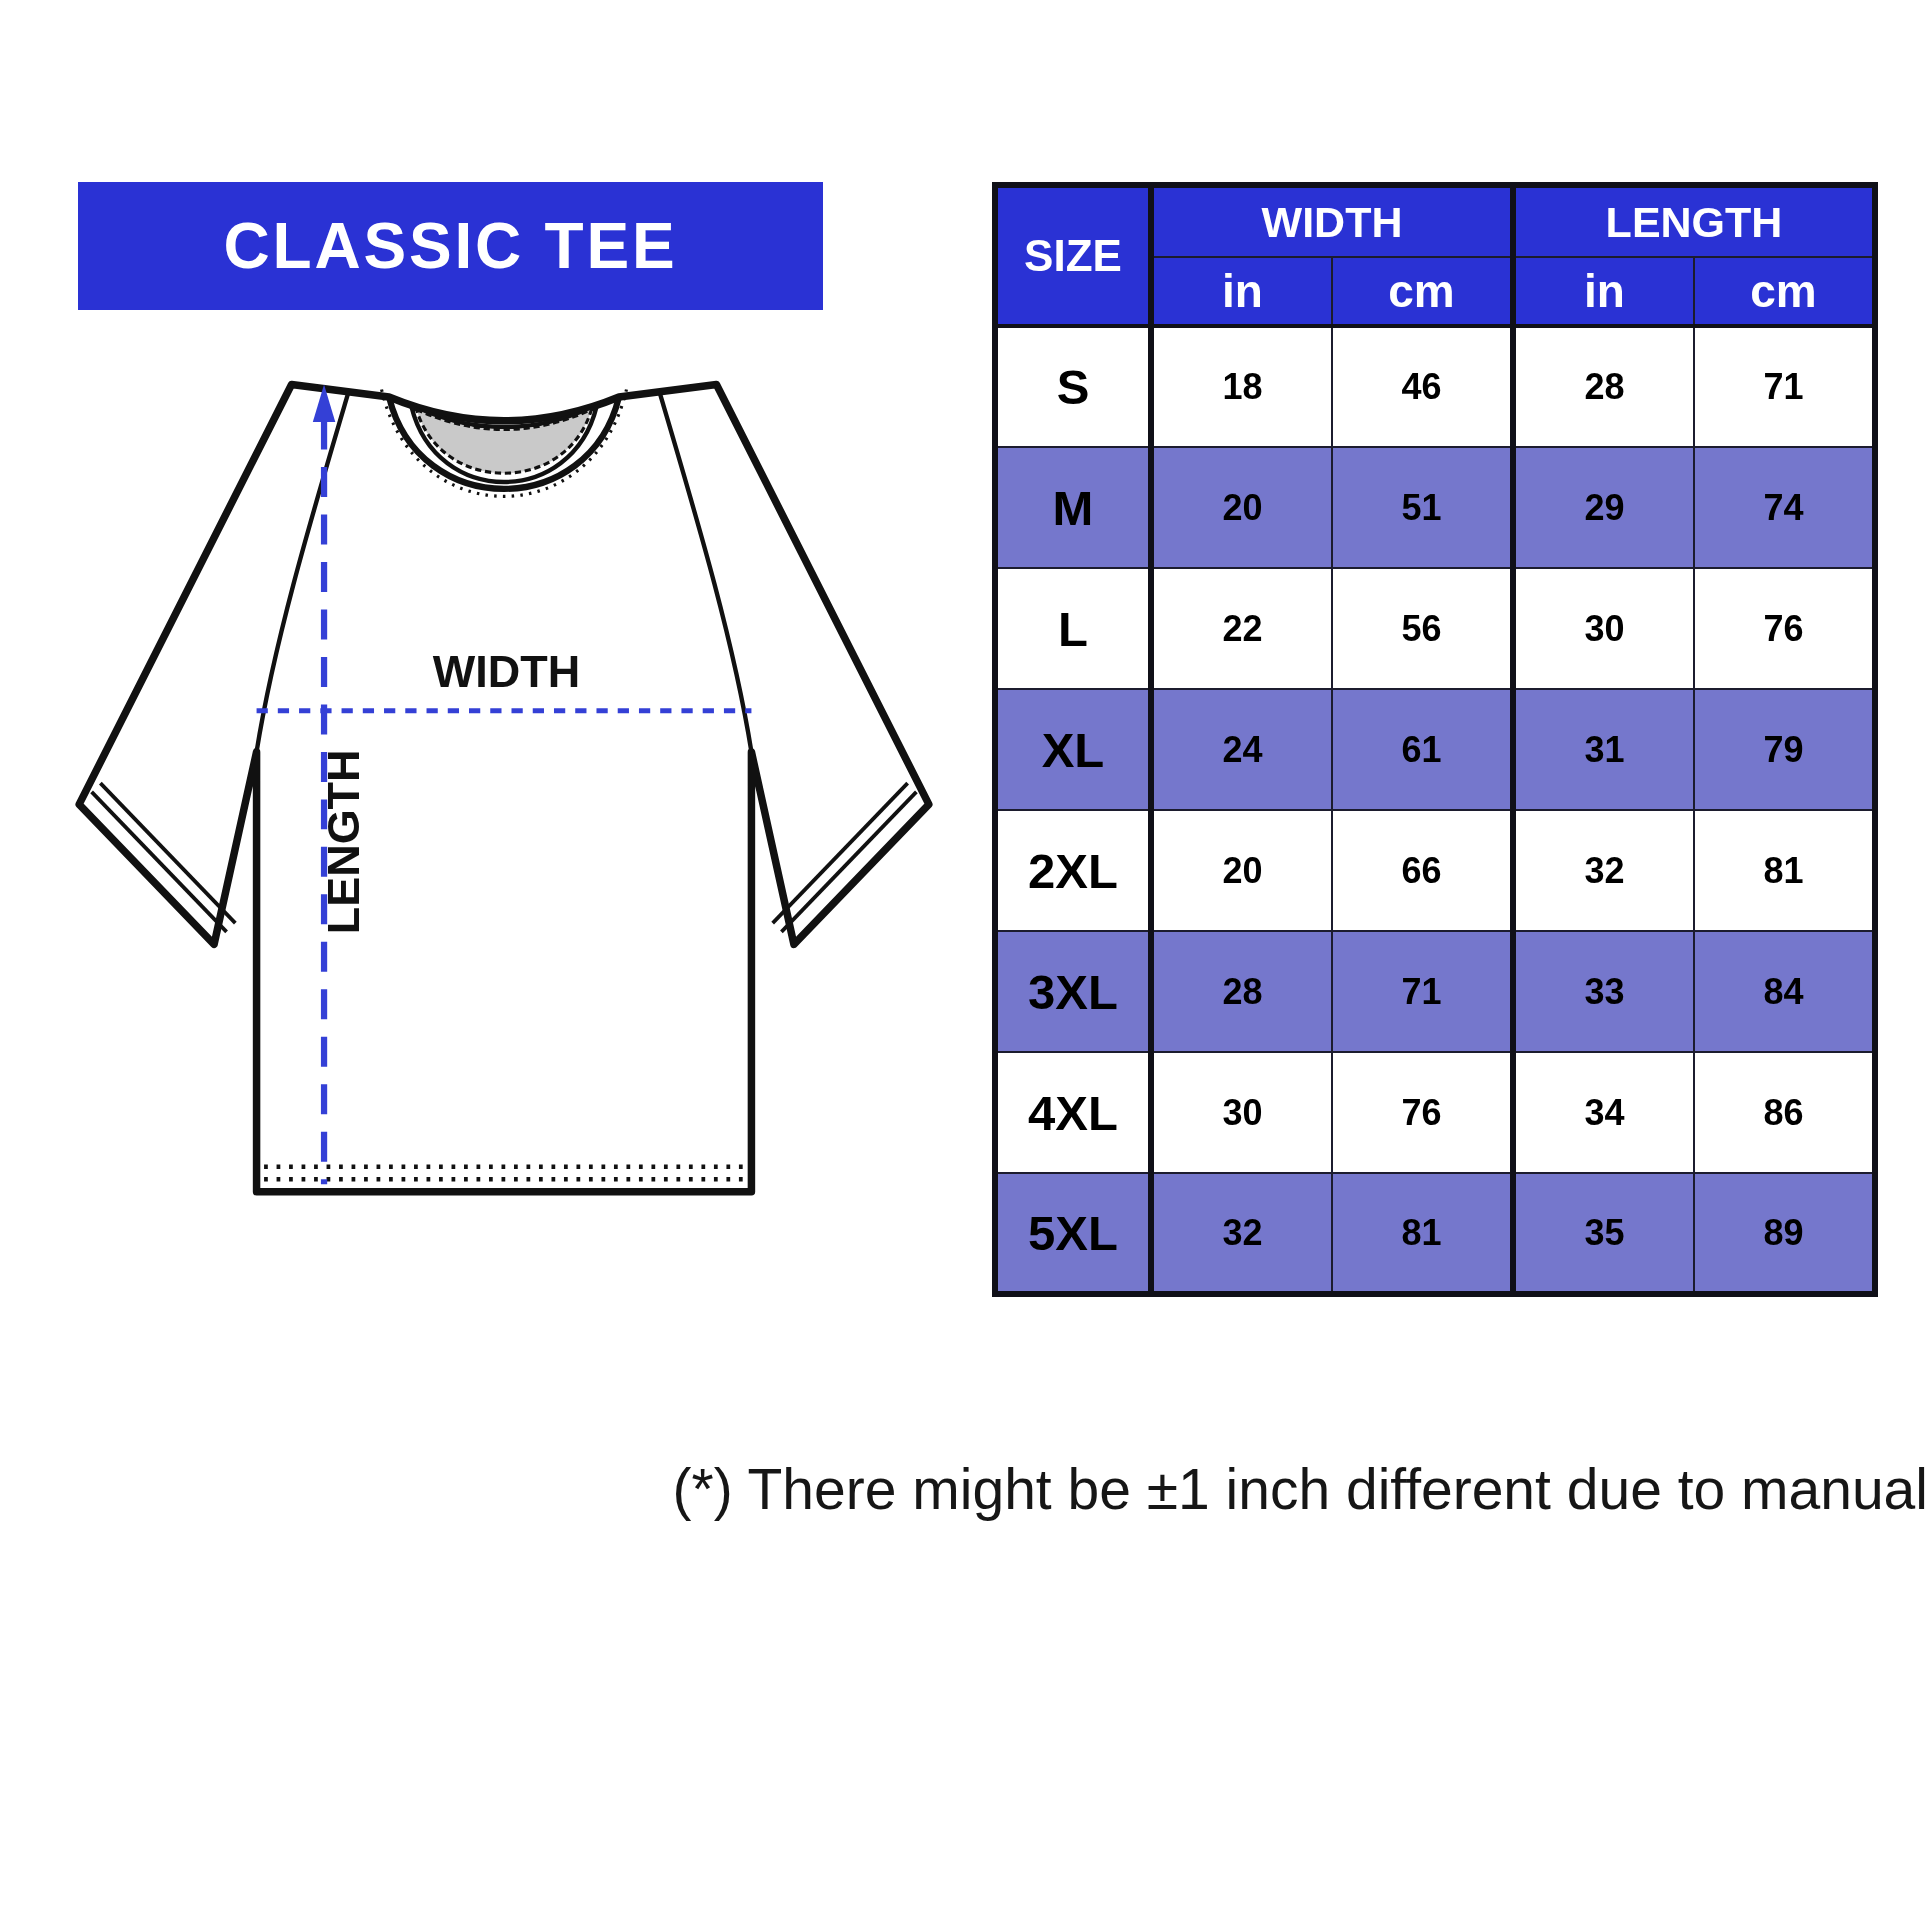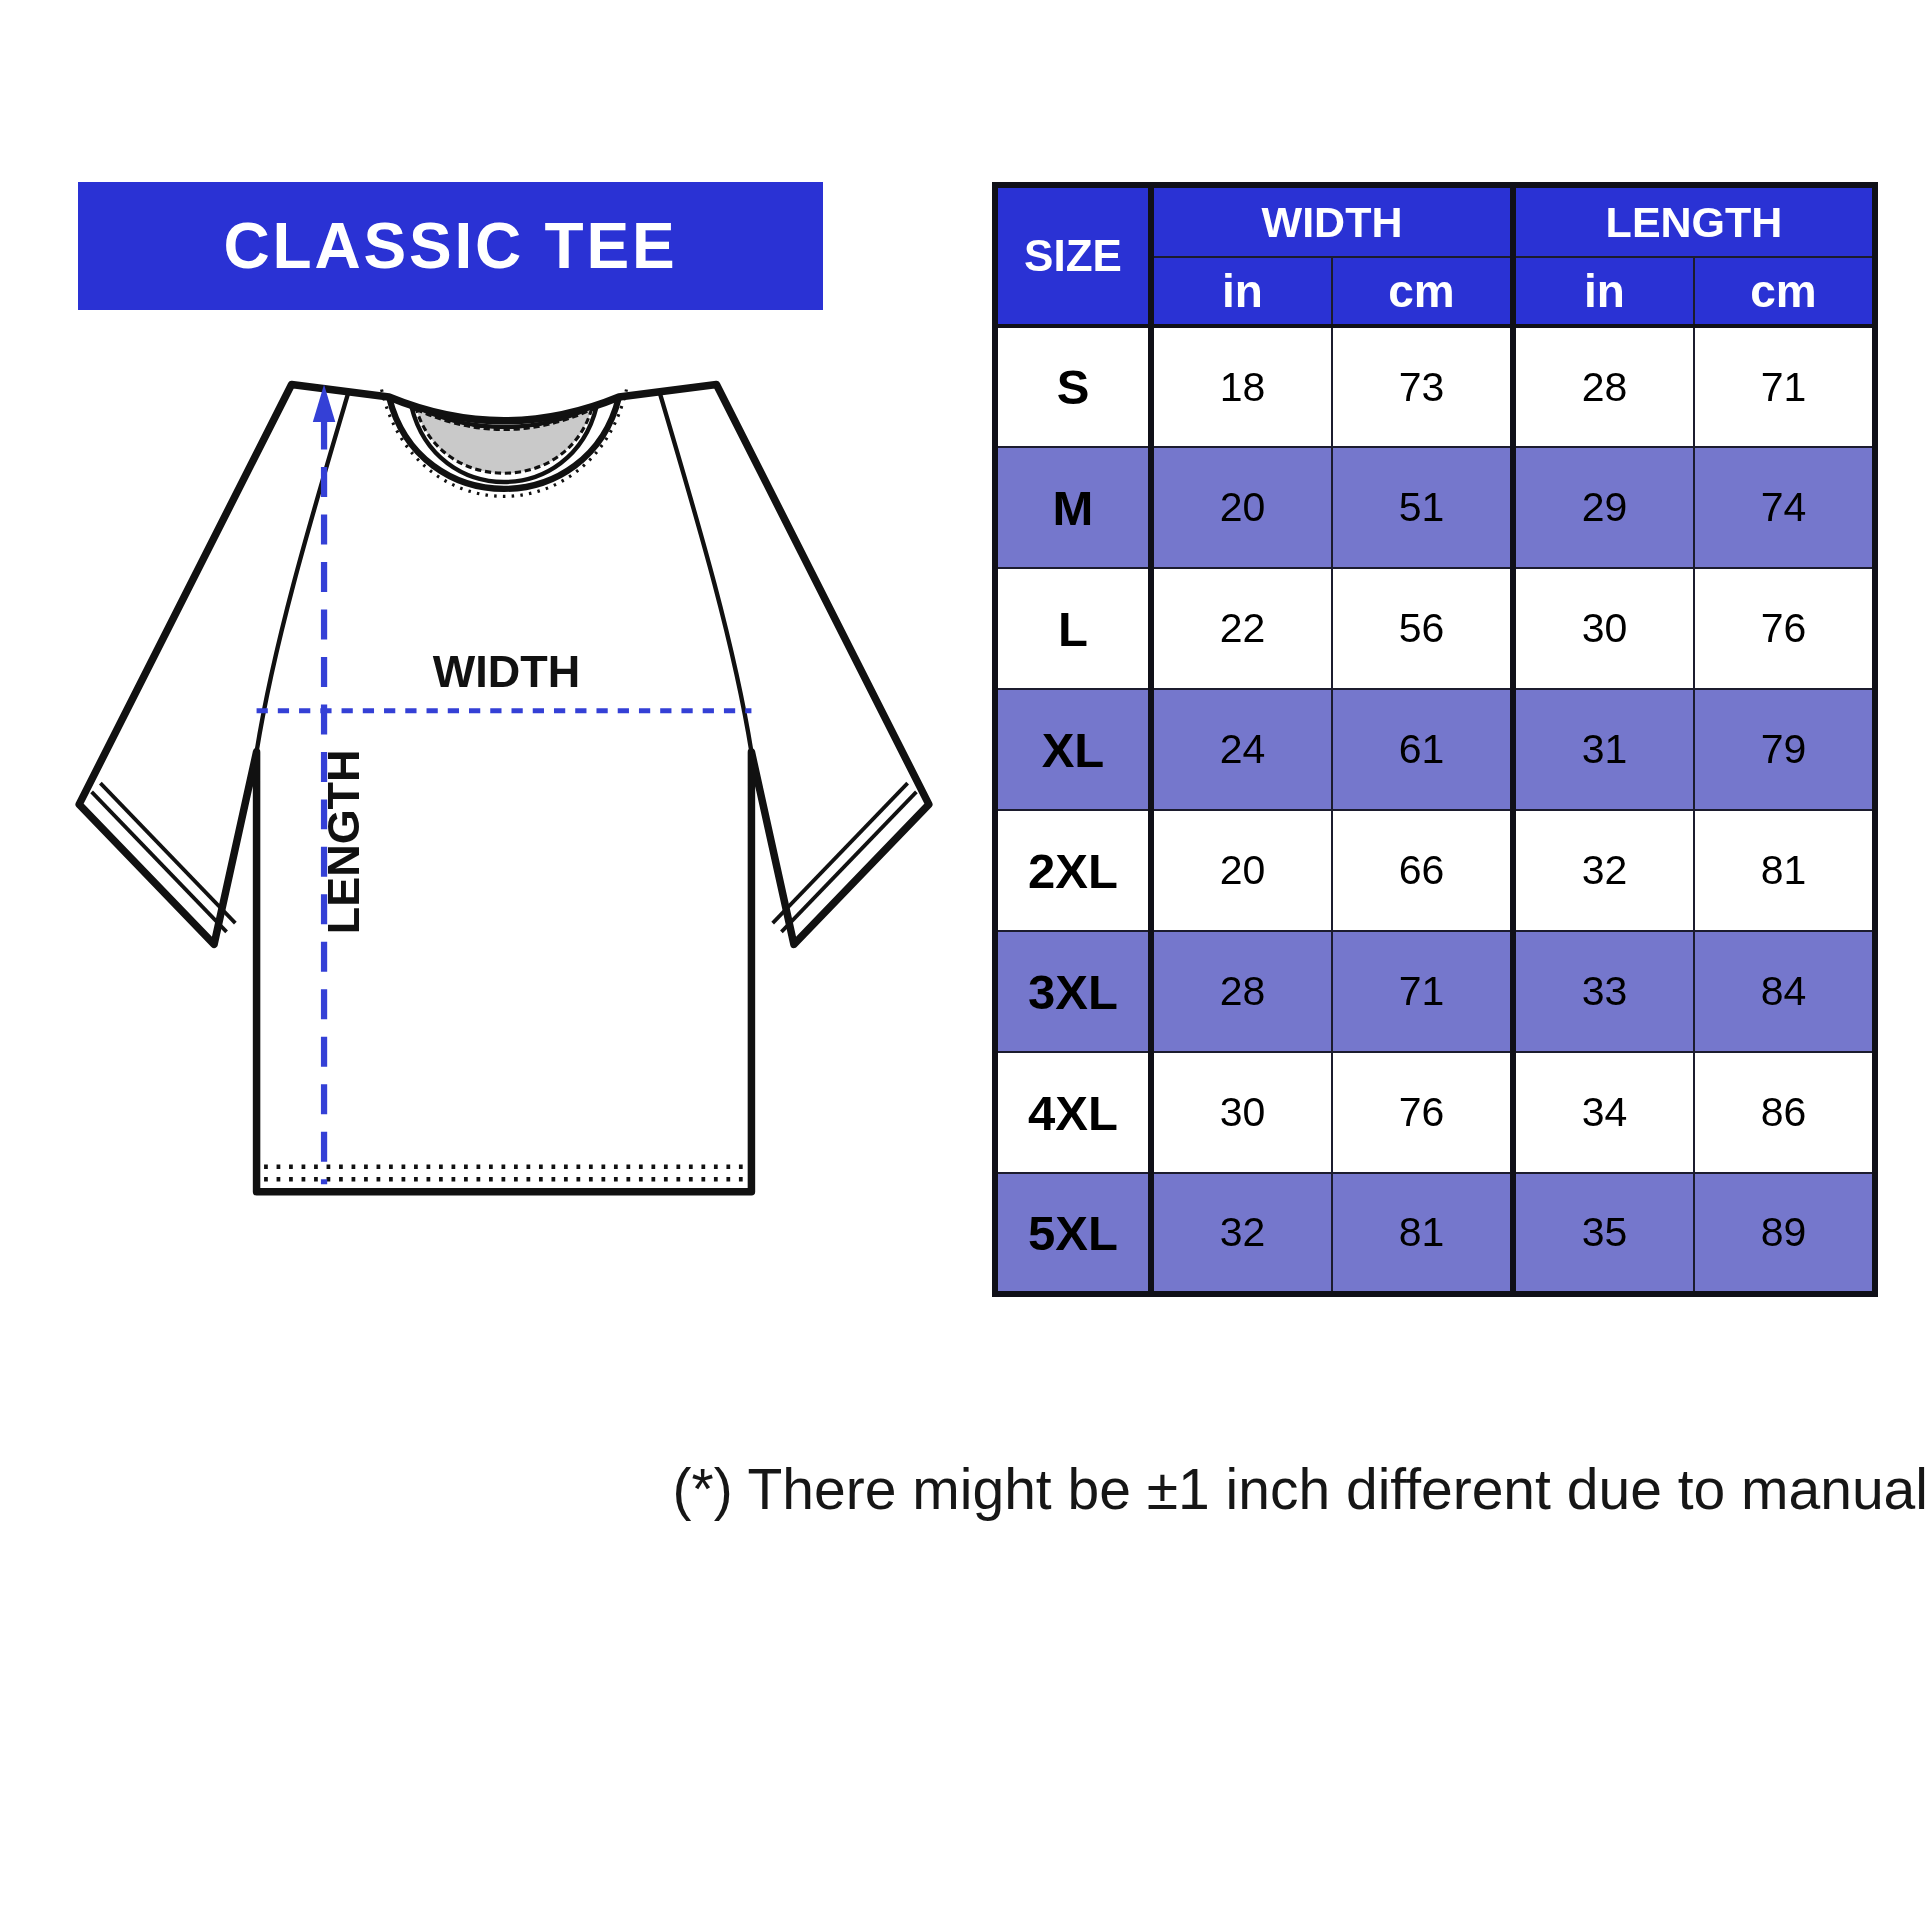--- a/index.html
+++ b/index.html
@@ -30,21 +30,21 @@
   .size-table th, .size-table td {
     text-align:center; vertical-align:middle; padding:0;
     border:2.8px solid #1c1c2e; color:#000;
   }
   .size-table th { background:var(--blue); color:#ffffff; }
   .size-table .group-h { height:68px;  font-size:43px; font-weight:bold; }
   .size-table .unit-h  { height:66px;  font-size:46px; font-weight:bold; border-bottom:4.7px solid #101018; }
   .size-table .size-h  { font-size:44px; font-weight:bold; border-bottom:4.7px solid #101018; }
   .size-table tbody tr { height:121px; }
   .size-table td.size-cell { font-size:49px; font-weight:bold; }
-  .size-table td.num       { font-size:41px; font-weight:normal; }
+  .size-table td.num       { font-size:36px; font-weight:bold; }
   .size-table tr.alt td    { background:var(--purple); }
   .b-thick-r { border-right:6.6px solid #101018 !important; }
 
   
   .footnote {
     position:absolute; left:0; top:1450px; width:1928px;
     text-align:right; color:#161616;
     font-size:57px; font-weight:500; line-height:1.38;
   }
 </style>
@@ -106,21 +106,21 @@
         <th class="unit-h">in</th>
         <th class="unit-h b-thick-r">cm</th>
         <th class="unit-h">in</th>
         <th class="unit-h">cm</th>
       </tr>
     </thead>
     <tbody>
       <tr>
         <td class="size-cell b-thick-r">S</td>
         <td class="num">18</td>
-        <td class="num b-thick-r">73</td>
+        <td class="num b-thick-r">46</td>
         <td class="num">28</td>
         <td class="num">71</td>
       </tr>
       <tr class="alt">
         <td class="size-cell b-thick-r">M</td>
         <td class="num">20</td>
         <td class="num b-thick-r">51</td>
         <td class="num">29</td>
         <td class="num">74</td>
       </tr>

